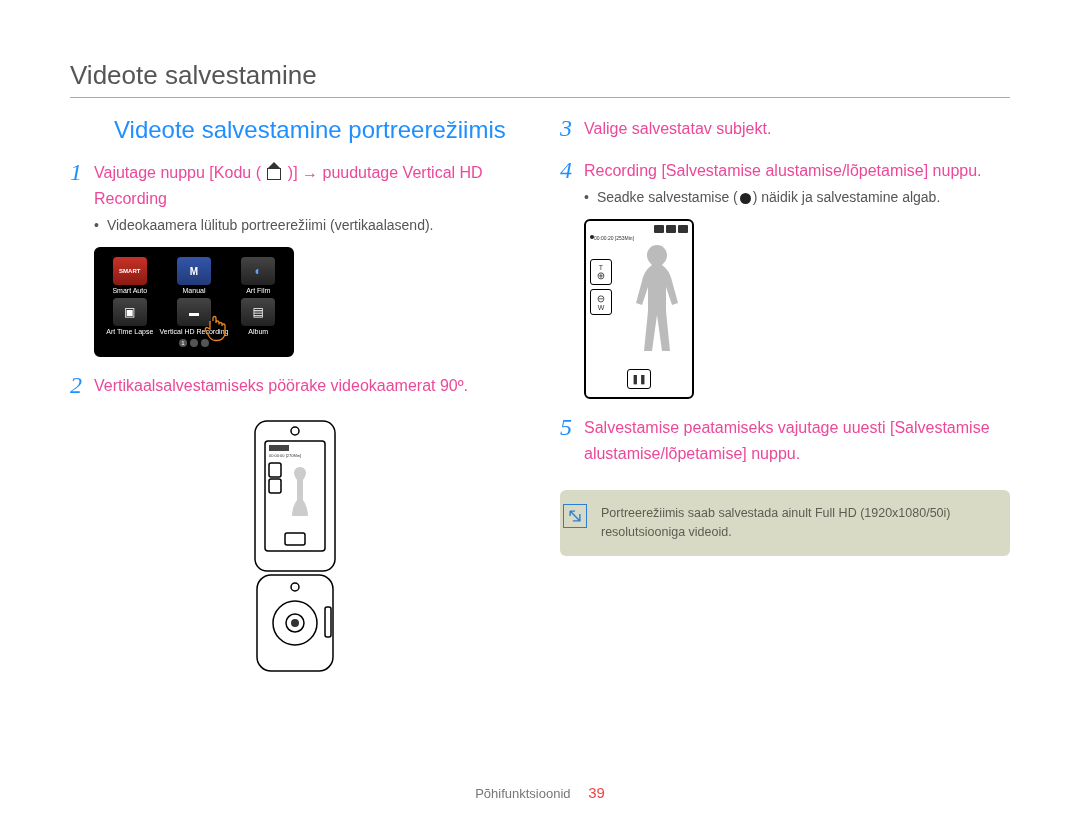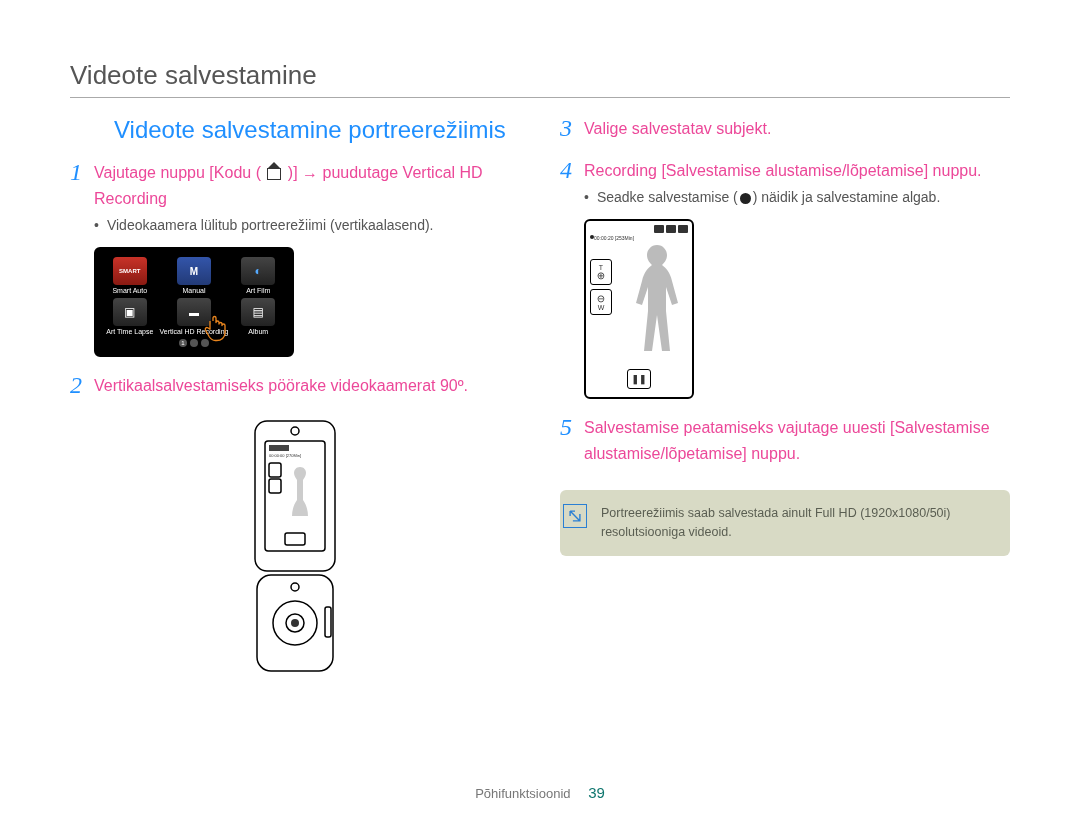--- a/index.html
+++ b/index.html
@@ -311,21 +311,21 @@
   .footer {
     position: absolute;
     bottom: 24px;
     left: 0;
     right: 0;
     text-align: center;
     font-size: 13px;
     color: #777;
   }
   .footer .pg {
-    color: #0f766e;
+    color: #ef4444;
     font-size: 15px;
     margin-left: 14px;
   }
 </style>
 </head>
 <body>
 
 <div class="page">
   <div class="page-title">Videote salvestamine</div>
   <div class="title-underline"></div>

